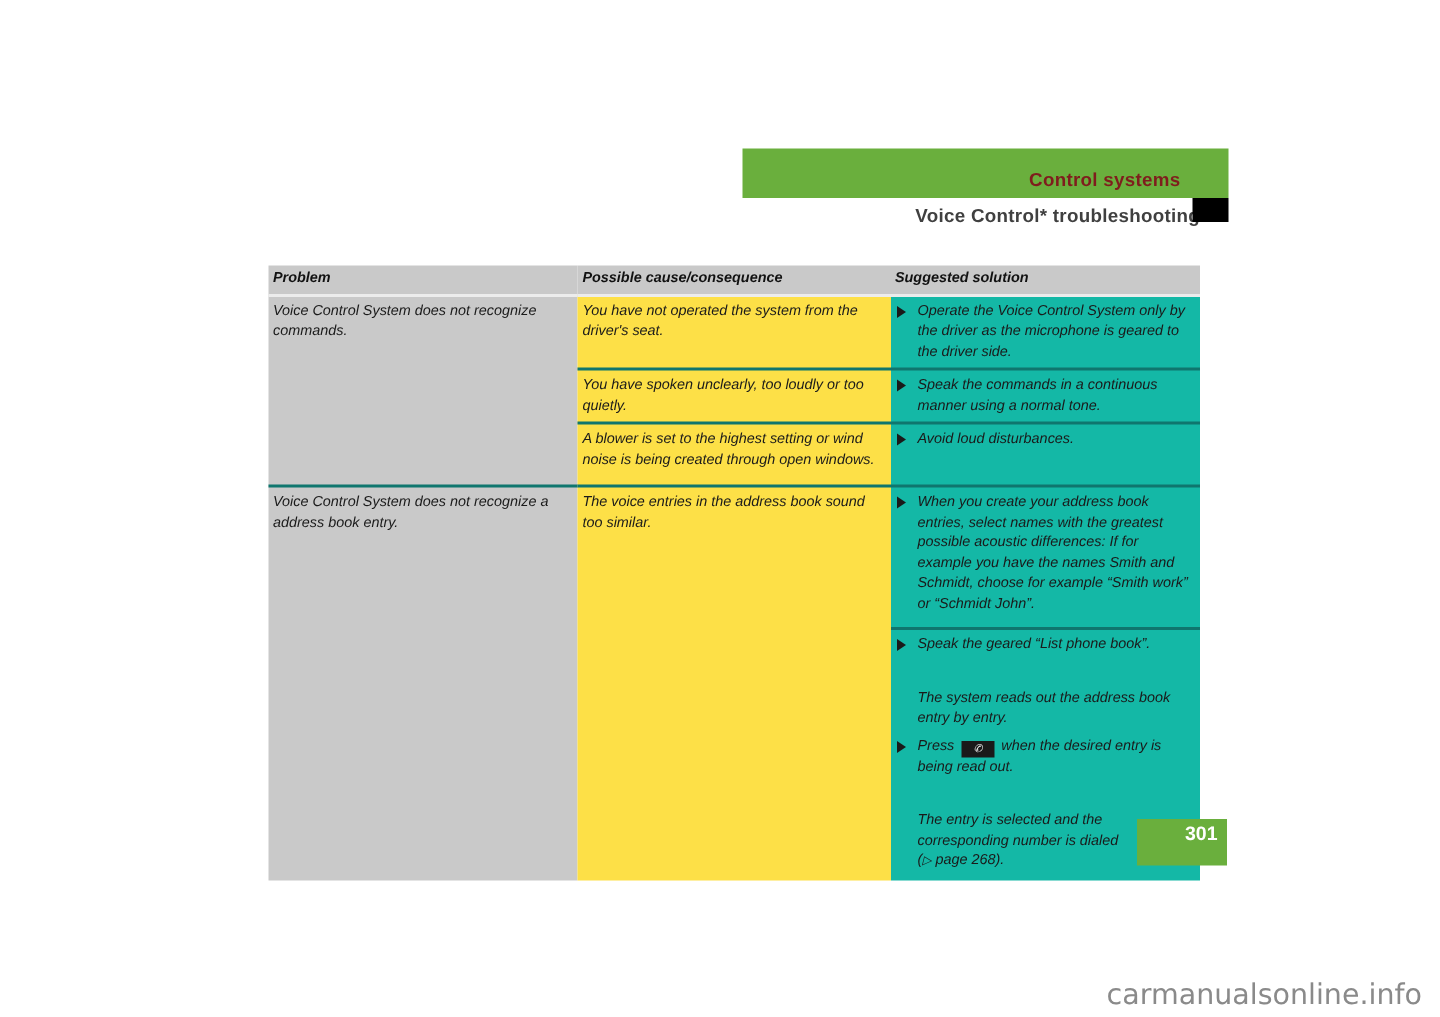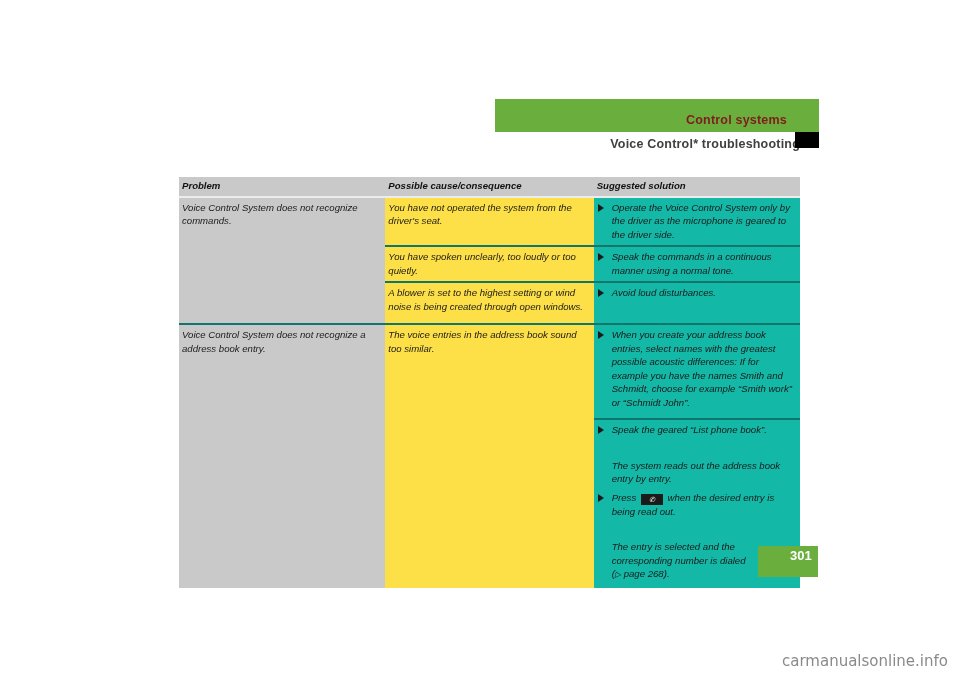--- a/index.html
+++ b/index.html
@@ -138,21 +138,21 @@
       font-weight: bold;
       font-size: 13px;
       color: #ffffff;
       margin-left: 28px;
     }
     .watermark {
       position: absolute;
       right: 12px;
       top: 652px;
       font-family: "DejaVu Sans", sans-serif;
-      font-size: 15px;
+      font-size: 19px;
       color: #8a8a8a;
       letter-spacing: 0px;
       text-align: center;
     }
   </style>
 </head>
 <body>
 
 <div class="header-bar">
   <span class="section-title">Control systems</span>

